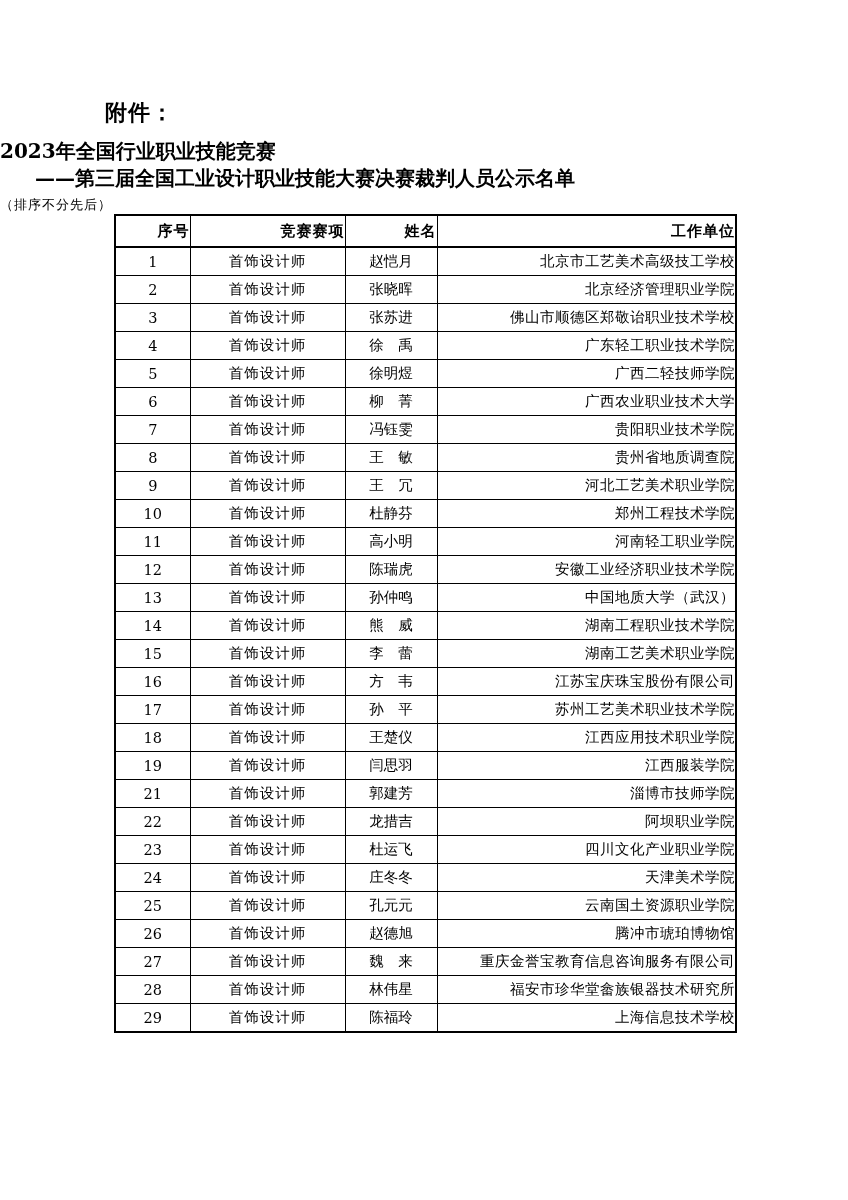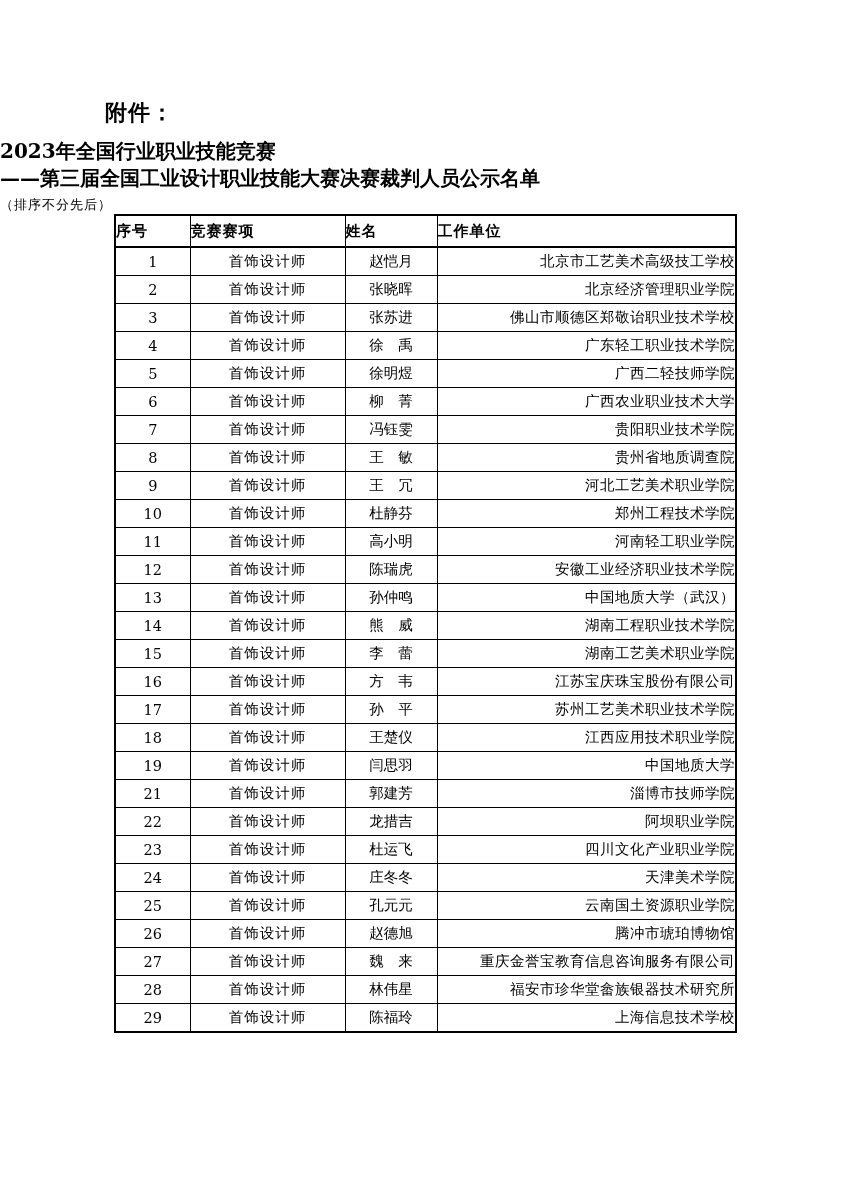--- a/index.html
+++ b/index.html
@@ -34,20 +34,21 @@
   }
   .title-line1 {
     font-size: 20px;
     font-weight: bold;
     line-height: 27px;
   }
   .title-line2 {
     font-size: 20px;
     font-weight: bold;
     line-height: 27px;
+    padding-left: 35px;
   }
   .note {
     position: absolute;
     left: 0;
     top: 196px;
     width: 100%;
     text-align: left;
     font-size: 13px;
     letter-spacing: 1px;
   }
@@ -63,21 +64,21 @@
   table.judges col.c0 { width: 75px; }
   table.judges col.c1 { width: 155px; }
   table.judges col.c2 { width: 92px; }
   table.judges col.c3 { width: 299px; }
   table.judges th {
     border: 1px solid #000;
     border-bottom: 2px solid #000;
     height: 30px;
     font-size: 15px;
     font-weight: bold;
-    text-align: left;
+    text-align: right;
     padding: 0;
     letter-spacing: 1px;
   }
   table.judges td {
     border: 1px solid #000;
     height: 27px;
     font-size: 14.5px;
     padding: 0;
     text-align: center;
     white-space: nowrap;
@@ -227,21 +228,21 @@
         <tr>
           <td class="c0">18</td>
           <td class="c1">首饰设计师</td>
           <td class="c2">王楚仪</td>
           <td class="c3">江西应用技术职业学院</td>
         </tr>
         <tr>
           <td class="c0">19</td>
           <td class="c1">首饰设计师</td>
           <td class="c2">闫思羽</td>
-          <td class="c3">中国地质大学</td>
+          <td class="c3">江西服装学院</td>
         </tr>
         <tr>
           <td class="c0">21</td>
           <td class="c1">首饰设计师</td>
           <td class="c2">郭建芳</td>
           <td class="c3">淄博市技师学院</td>
         </tr>
         <tr>
           <td class="c0">22</td>
           <td class="c1">首饰设计师</td>

